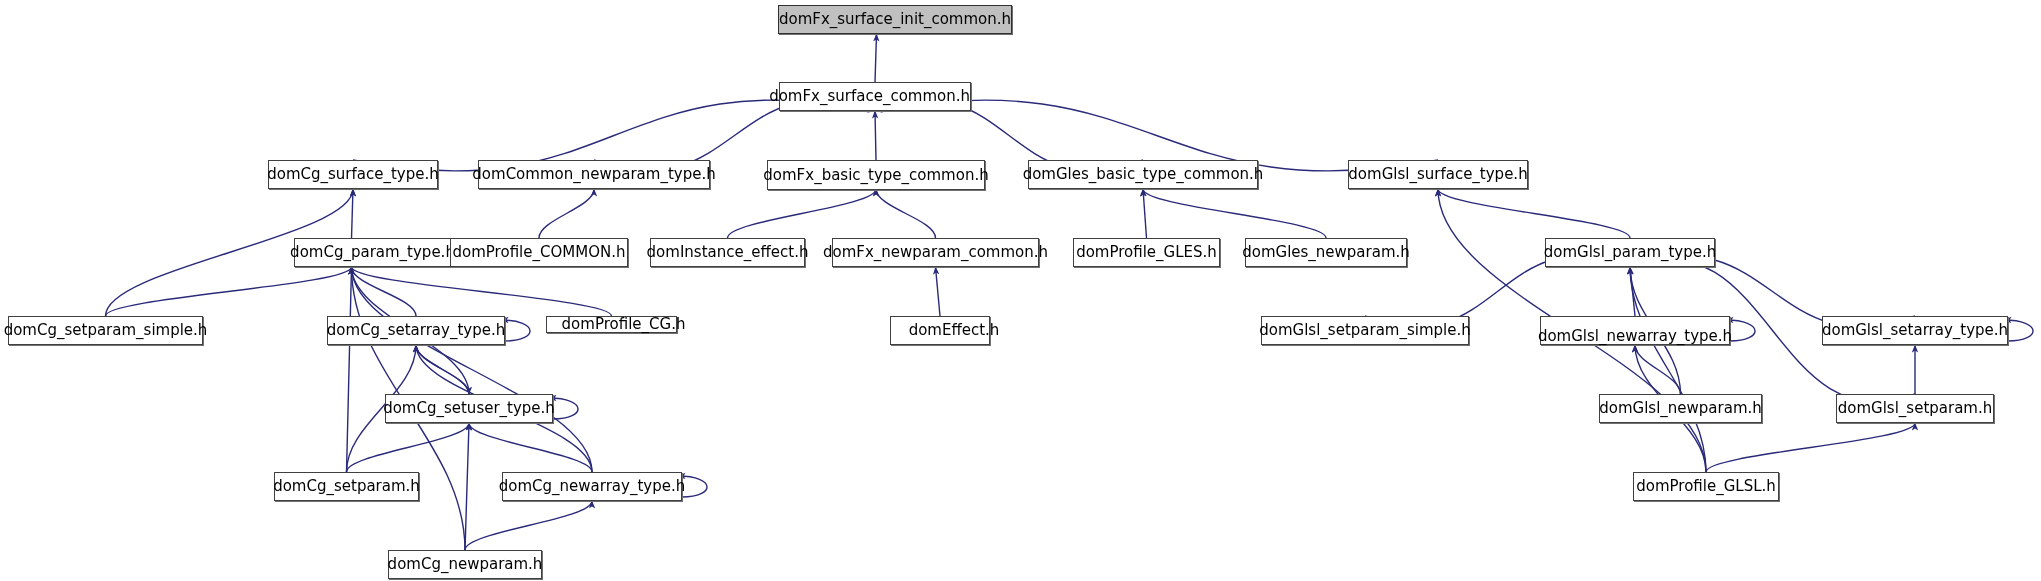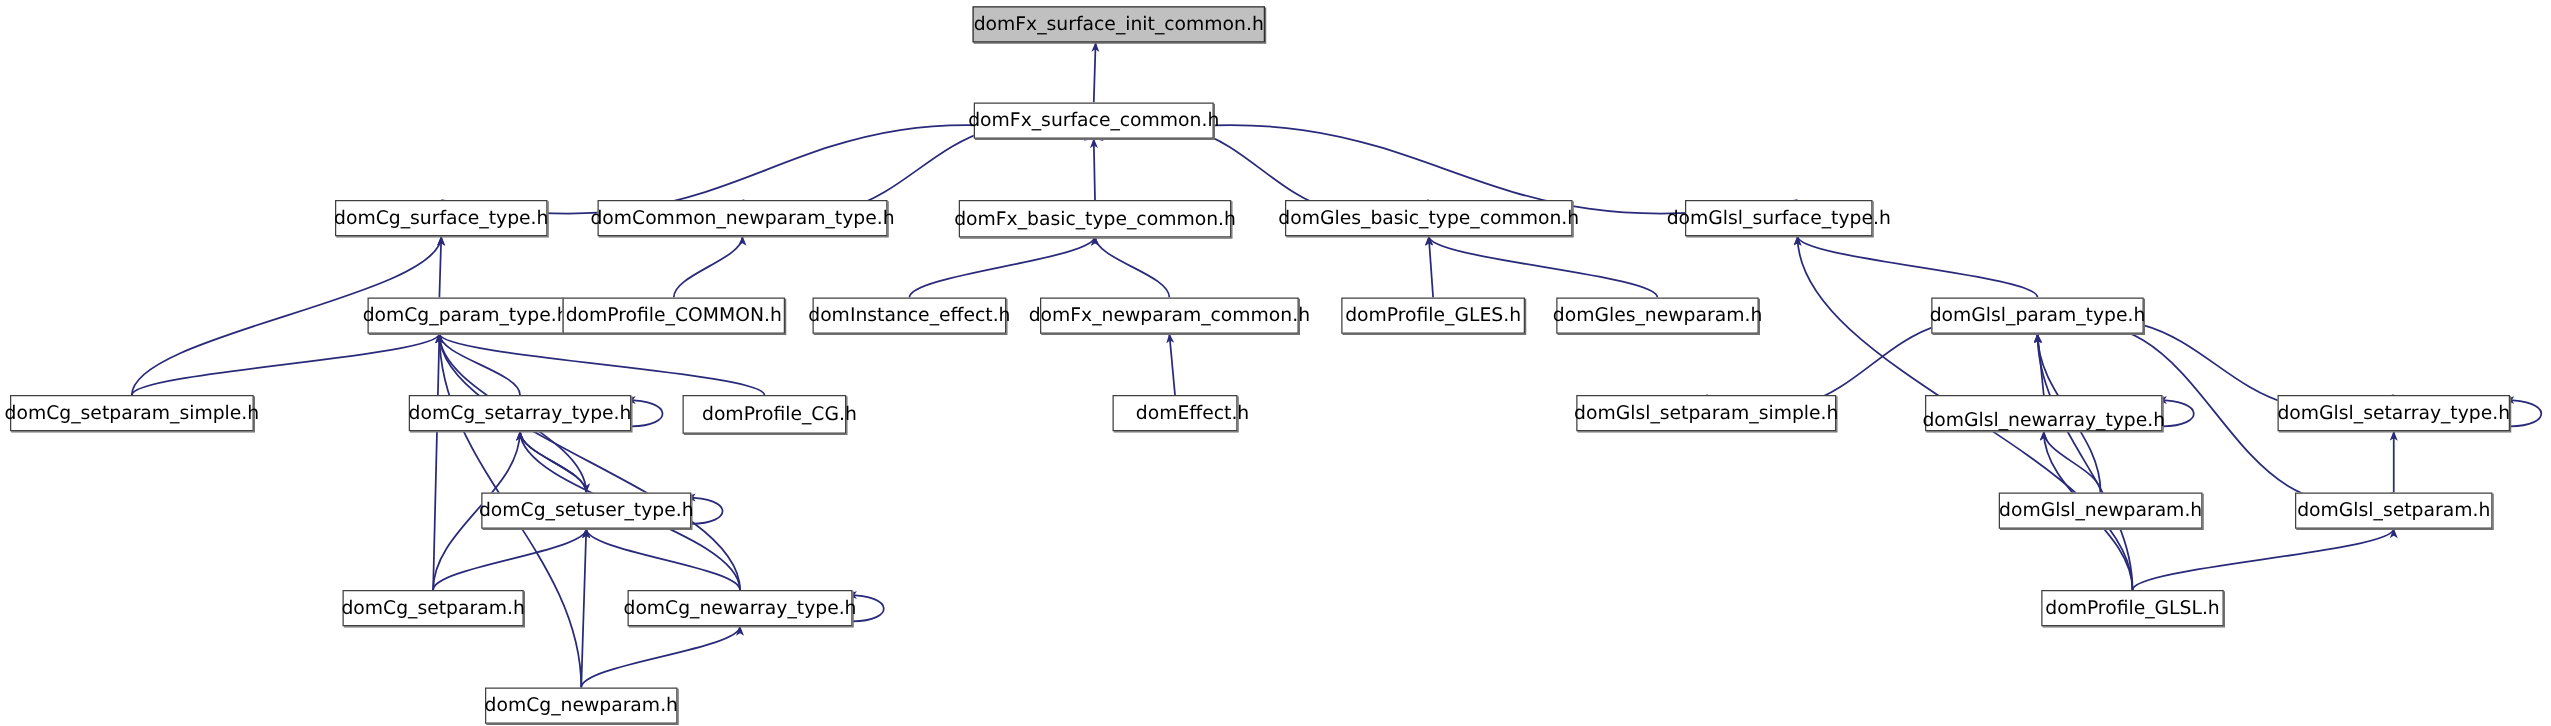--- a/index.html
+++ b/index.html
@@ -95,36 +95,36 @@
         <path d="M1706,472 C1706,423.74 1635,393.26 1635,345" marker-end="url(#arrow)"></path>
         <path d="M1915,394 L1915,345" marker-end="url(#arrow)"></path>
         <path d="M2008,341 C2042,341 2042,320 2004,320" marker-end="url(#arrow)"></path>
         <path d="M1706,472 C1706,453.38 1915,441.62 1915,423" marker-end="url(#arrow)"></path>
       </g>
   </svg>
   <div id="nodes">
       <div class="node root" style="left: 778px; top: 5px; width: 234px; height: 29px;">
         <span class="node-label">domFx_surface_init_common.h</span>
       </div>
-      <div class="node" style="left: 779px; top: 82px; width: 192px; height: 29px;">
+      <div class="node" style="left: 779px; top: 82px; width: 192px; height: 29px; justify-content: flex-end;">
         <span class="node-label">domFx_surface_common.h</span>
       </div>
       <div class="node" style="left: 268px; top: 160px; width: 170px; height: 29px;">
         <span class="node-label">domCg_surface_type.h</span>
       </div>
       <div class="node" style="left: 478px; top: 160px; width: 232px; height: 29px;">
         <span class="node-label">domCommon_newparam_type.h</span>
       </div>
       <div class="node" style="left: 767px; top: 160px; width: 218px; height: 30px;">
         <span class="node-label">domFx_basic_type_common.h</span>
       </div>
       <div class="node" style="left: 1028px; top: 160px; width: 230px; height: 29px;">
         <span class="node-label">domGles_basic_type_common.h</span>
       </div>
-      <div class="node" style="left: 1348px; top: 160px; width: 150px; height: 29px; text-align: center;">
+      <div class="node" style="left: 1348px; top: 160px; width: 180px; height: 29px; text-align: center;">
         <span class="node-label">domGlsl_surface_type.h</span>
       </div>
       <div class="node" style="left: 273px; top: 238px; width: 157px; height: 29px; margin-left: 21px;">
         <span class="node-label">domCg_param_type.h</span>
       </div>
       <div class="node" style="left: 450px; top: 238px; width: 178px; height: 29px;">
         <span class="node-label">domProfile_COMMON.h</span>
       </div>
       <div class="node" style="left: 650px; top: 238px; width: 155px; height: 29px;">
         <span class="node-label">domInstance_effect.h</span>
@@ -140,21 +140,21 @@
       </div>
       <div class="node" style="left: 1545px; top: 238px; width: 170px; height: 29px;">
         <span class="node-label">domGlsl_param_type.h</span>
       </div>
       <div class="node" style="left: 8px; top: 316px; width: 195px; height: 29px;">
         <span class="node-label">domCg_setparam_simple.h</span>
       </div>
       <div class="node" style="left: 327px; top: 316px; width: 178px; height: 29px;">
         <span class="node-label">domCg_setarray_type.h</span>
       </div>
-      <div class="node" style="left: 546px; top: 316px; width: 131px; height: 31px; padding-left: 24px;">
+      <div class="node" style="left: 546px; top: 316px; width: 131px; height: 17px; padding-left: 24px;">
         <span class="node-label">domProfile_CG.h</span>
       </div>
       <div class="node" style="left: 890px; top: 316px; width: 100px; height: 29px; padding-left: 28px;">
         <span class="node-label">domEffect.h</span>
       </div>
       <div class="node" style="left: 1261px; top: 316px; width: 208px; height: 29px;">
         <span class="node-label">domGlsl_setparam_simple.h</span>
       </div>
       <div class="node" style="left: 1540px; top: 316px; width: 190px; height: 29px; align-items: flex-end;">
         <span class="node-label">domGlsl_newarray_type.h</span>

